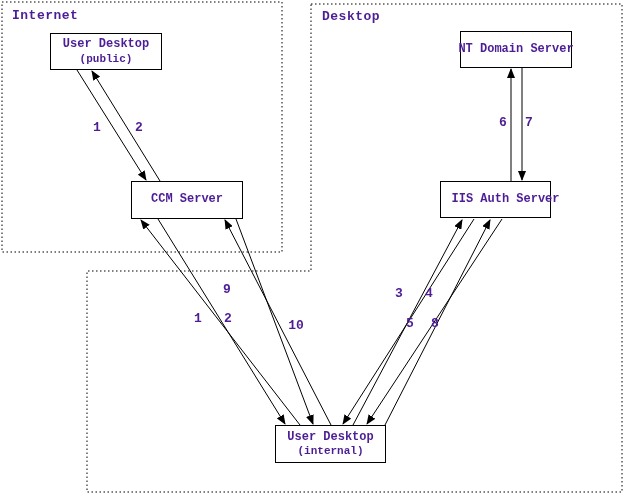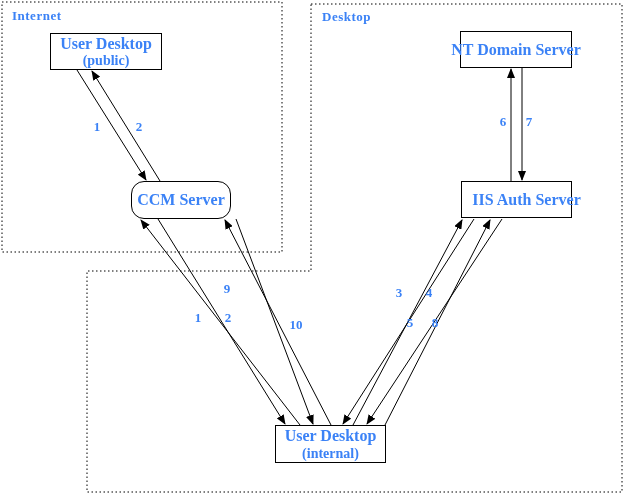--- a/index.html
+++ b/index.html
@@ -1,32 +1,32 @@
 <!DOCTYPE html>
 <html><head>
 <meta charset="utf-8">
 <style>
   html,body{margin:0;padding:0;background:#ffffff;}
   #stage{
     position:relative;width:627px;height:497px;background:#ffffff;
-    font-family:Liberation Serif, serif;
-    color:#3b82f6;overflow:hidden;
+    font-family:Liberation Mono, monospace;
+    color:#4c1d95;overflow:hidden;
   }
   #wires{position:absolute;left:0;top:0;z-index:1;}
   .zone-label{
     position:absolute;z-index:2;font-size:13px;font-weight:bold;
     letter-spacing:.5px;white-space:nowrap;background:#fff;padding:0 1px;
   }
   .node{
     position:absolute;z-index:3;background:#ffffff;border:1px solid #000;
     display:flex;flex-direction:column;align-items:center;justify-content:center;
     box-sizing:border-box;line-height:1.1;
   }
-  .node .title{font-size:16px;font-weight:bold;white-space:nowrap;letter-spacing:0;}
-  .node .subtitle{font-size:14px;font-weight:bold;white-space:nowrap;margin-top:1px;}
+  .node .title{font-size:12px;font-weight:bold;white-space:nowrap;letter-spacing:0;}
+  .node .subtitle{font-size:11px;font-weight:bold;white-space:nowrap;margin-top:1px;}
   .edge-label{
     position:absolute;z-index:2;font-size:13px;font-weight:bold;
     transform:translate(-50%,-50%);white-space:nowrap;
   }
 </style>
 </head>
 <body>
 
 <div id="stage">
 
@@ -60,29 +60,29 @@
   </svg>
 
   <div class="zone-label" style="left:11px;top:8px;">Internet</div>
   <div class="zone-label" style="left:321px;top:9px;">Desktop</div>
 
   <div class="node" style="left:50px;top:33px;width:112px;height:37px;">
     <span class="title">User Desktop</span>
     <span class="subtitle">(public)</span>
   </div>
 
-  <div class="node" style="left:131px;top:181px;width:100px;height:38px;border-radius:13px;">
+  <div class="node" style="left:131px;top:181px;width:112px;height:38px;">
     <span class="title">CCM Server</span>
   </div>
 
   <div class="node" style="left:460px;top:31px;width:112px;height:37px;">
     <span class="title">NT Domain Server</span>
   </div>
 
-  <div class="node" style="left:461px;top:181px;width:111px;height:37px;padding-left:20px;">
+  <div class="node" style="left:440px;top:181px;width:111px;height:37px;padding-left:20px;">
     <span class="title">IIS Auth Server</span>
   </div>
 
   <div class="node" style="left:275px;top:425px;width:111px;height:38px;">
     <span class="title">User Desktop</span>
     <span class="subtitle">(internal)</span>
   </div>
 
   <div class="edge-label" style="left:97px;top:127px;">1</div>
   <div class="edge-label" style="left:139px;top:127px;">2</div>

